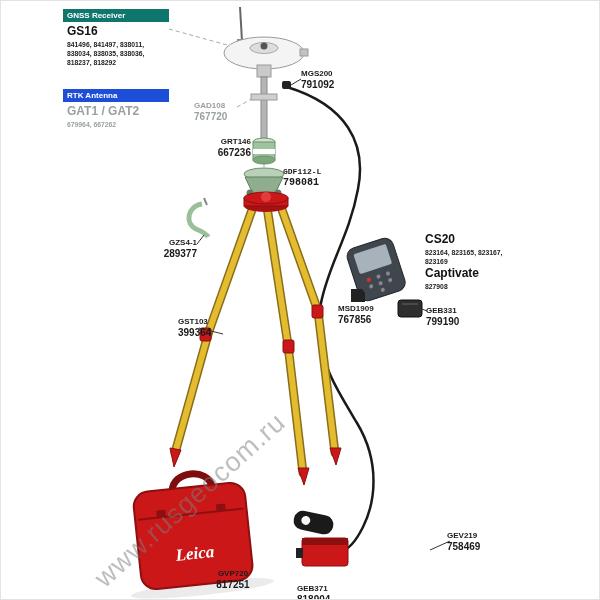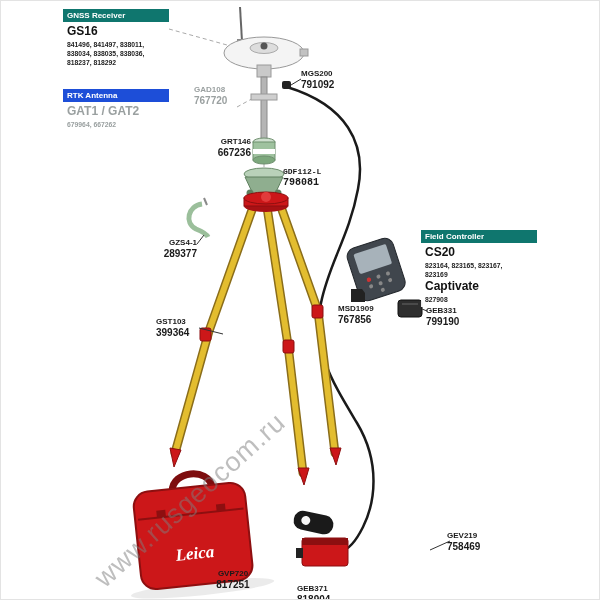--- a/index.html
+++ b/index.html
@@ -162,56 +162,55 @@
 
   <div class="info-box muted-box" style="left:62px; top:88px; width:106px;">
     <div class="hdr light">RTK Antenna</div>
     <div class="bd">
       <div class="model">GAT1 / GAT2</div>
       <div class="pn">679964, 667262</div>
     </div>
   </div>
 
   <div class="info-box" style="left:420px; top:229px; width:116px;">
-    <div class="hdr">Field Controller</div>
     <div class="bd">
       <div class="model">CS20</div>
       <div class="pn">823164, 823165, 823167,</div>
       <div class="pn">823169</div>
       <div class="model">Captivate</div>
       <div class="pn">827908</div>
     </div>
   </div>
 
   <div class="part-label" style="left:300px; top:68px;">
     <span>MGS200</span>
     <span class="num">791092</span>
   </div>
 
-  <div class="part-label muted" style="left:193px; top:84px;">
+  <div class="part-label muted" style="left:193px; top:100px;">
     <span>GAD108</span>
     <span class="num">767720</span>
   </div>
 
   <div class="part-label ta-r" style="left:204px; top:136px; width:46px;">
     <span>GRT146</span>
     <span class="num">667236</span>
   </div>
 
   <div class="part-label" style="left:282px; top:166px;font-family:Liberation Mono, monospace;">
     <span>GDF112-L</span>
     <span class="num">798081</span>
   </div>
 
   <div class="part-label ta-r" style="left:150px; top:237px; width:46px;">
     <span>GZS4-1</span>
     <span class="num">289377</span>
   </div>
 
-  <div class="part-label" style="left:155px; top:316px;">
+  <div class="part-label" style="left:177px; top:316px;">
     <span>GST103</span>
     <span class="num">399364</span>
   </div>
 
   <div class="part-label" style="left:337px; top:303px;">
     <span>MSD1909</span>
     <span class="num">767856</span>
   </div>
 
   <div class="part-label" style="left:425px; top:305px;">

